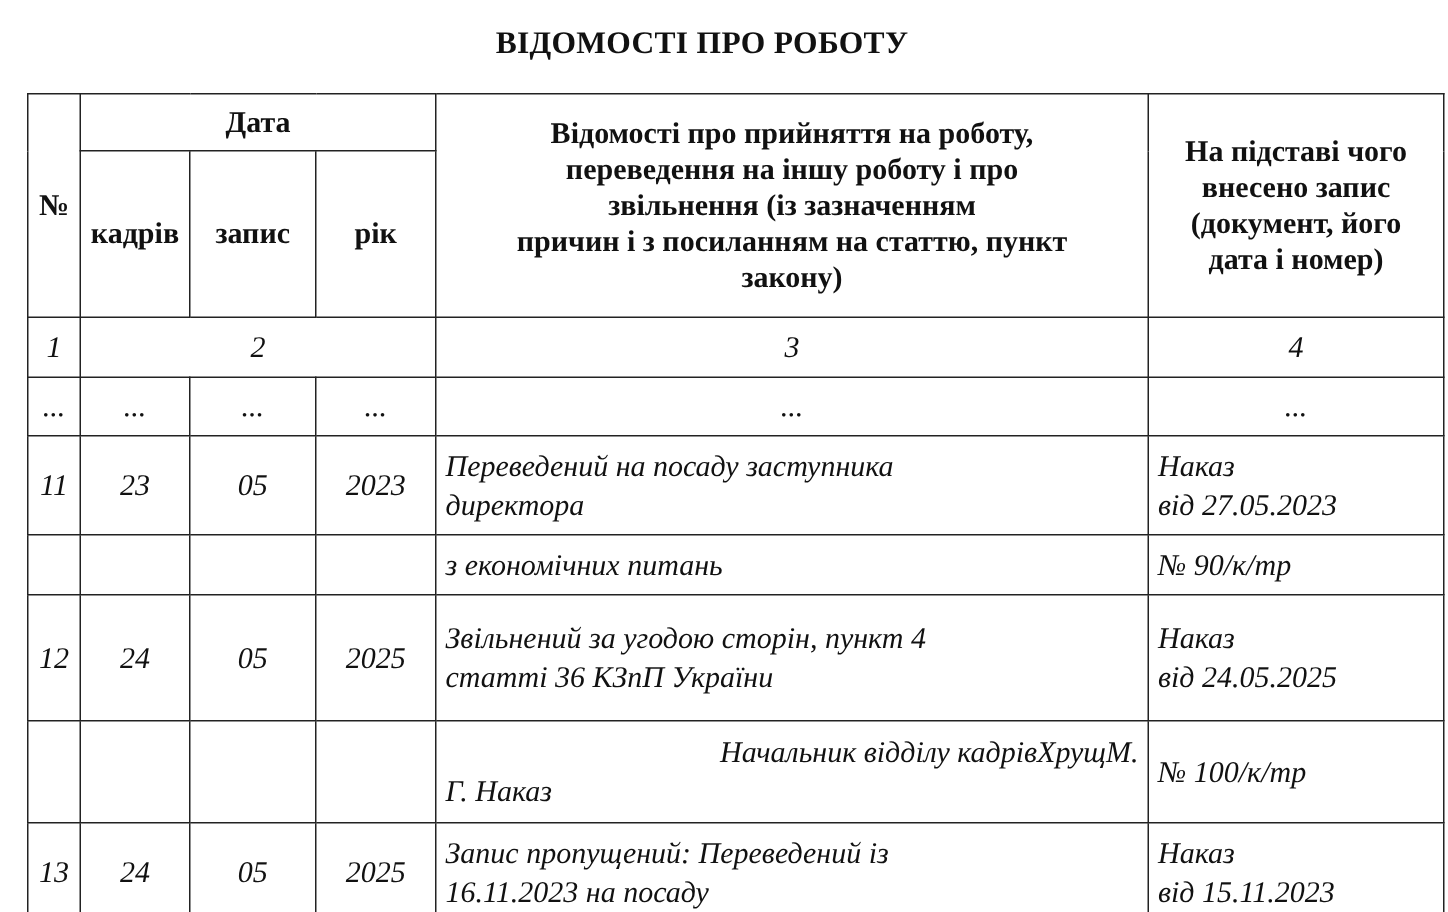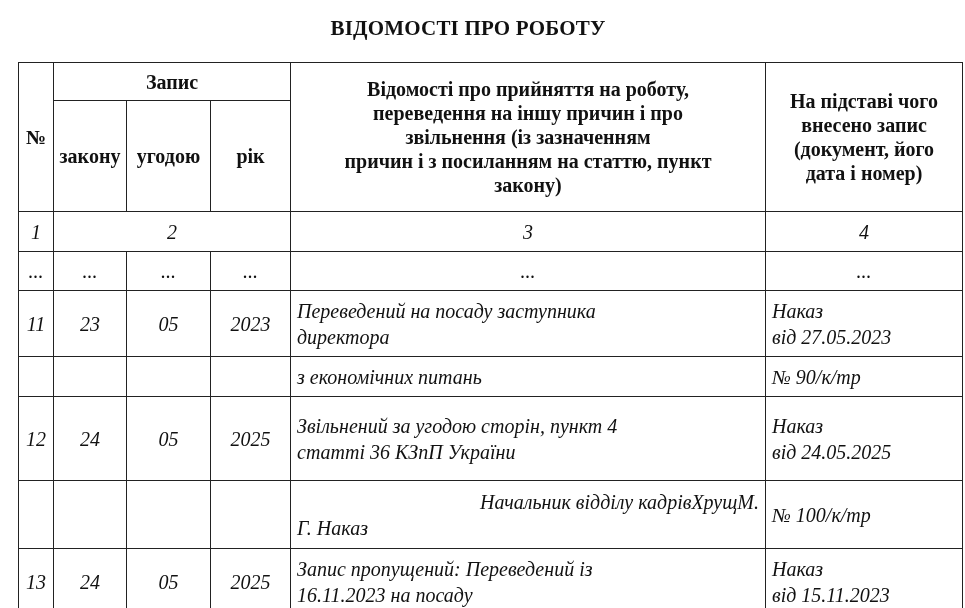--- a/index.html
+++ b/index.html
@@ -23,38 +23,38 @@
     <col style="width:35px">
       <col style="width:73px">
       <col style="width:84px">
       <col style="width:80px">
       <col style="width:475px">
       <col style="width:197px">
   </colgroup>
   <tbody>
       <tr style="height:38px">
     <th rowspan="2">№</th>
-    <th colspan="3">Запис</th>
+    <th colspan="3">Дата</th>
     <th rowspan="2">
       <div>Відомості про прийняття на роботу,</div>
-      <div>переведення на іншу причин і про</div>
+      <div>переведення на іншу роботу і про</div>
       <div>звільнення (із зазначенням</div>
       <div>причин і з посиланням на статтю, пункт</div>
       <div>закону)</div>
     </th>
     <th rowspan="2">
       <div>На підставі чого</div>
       <div>внесено запис</div>
       <div>(документ, його</div>
       <div>дата і номер)</div>
     </th>
   </tr>
   <tr style="height:111px">
-    <th>закону</th>
-    <th>угодою</th>
+    <th>кадрів</th>
+    <th>запис</th>
     <th>рік</th>
   </tr>
   <tr style="height:40px">
     <td class="c">1</td>
     <td class="c" colspan="3">2</td>
     <td class="c">3</td>
     <td class="c">4</td>
   </tr>
   <tr style="height:39px">
     <td class="c">...</td>

